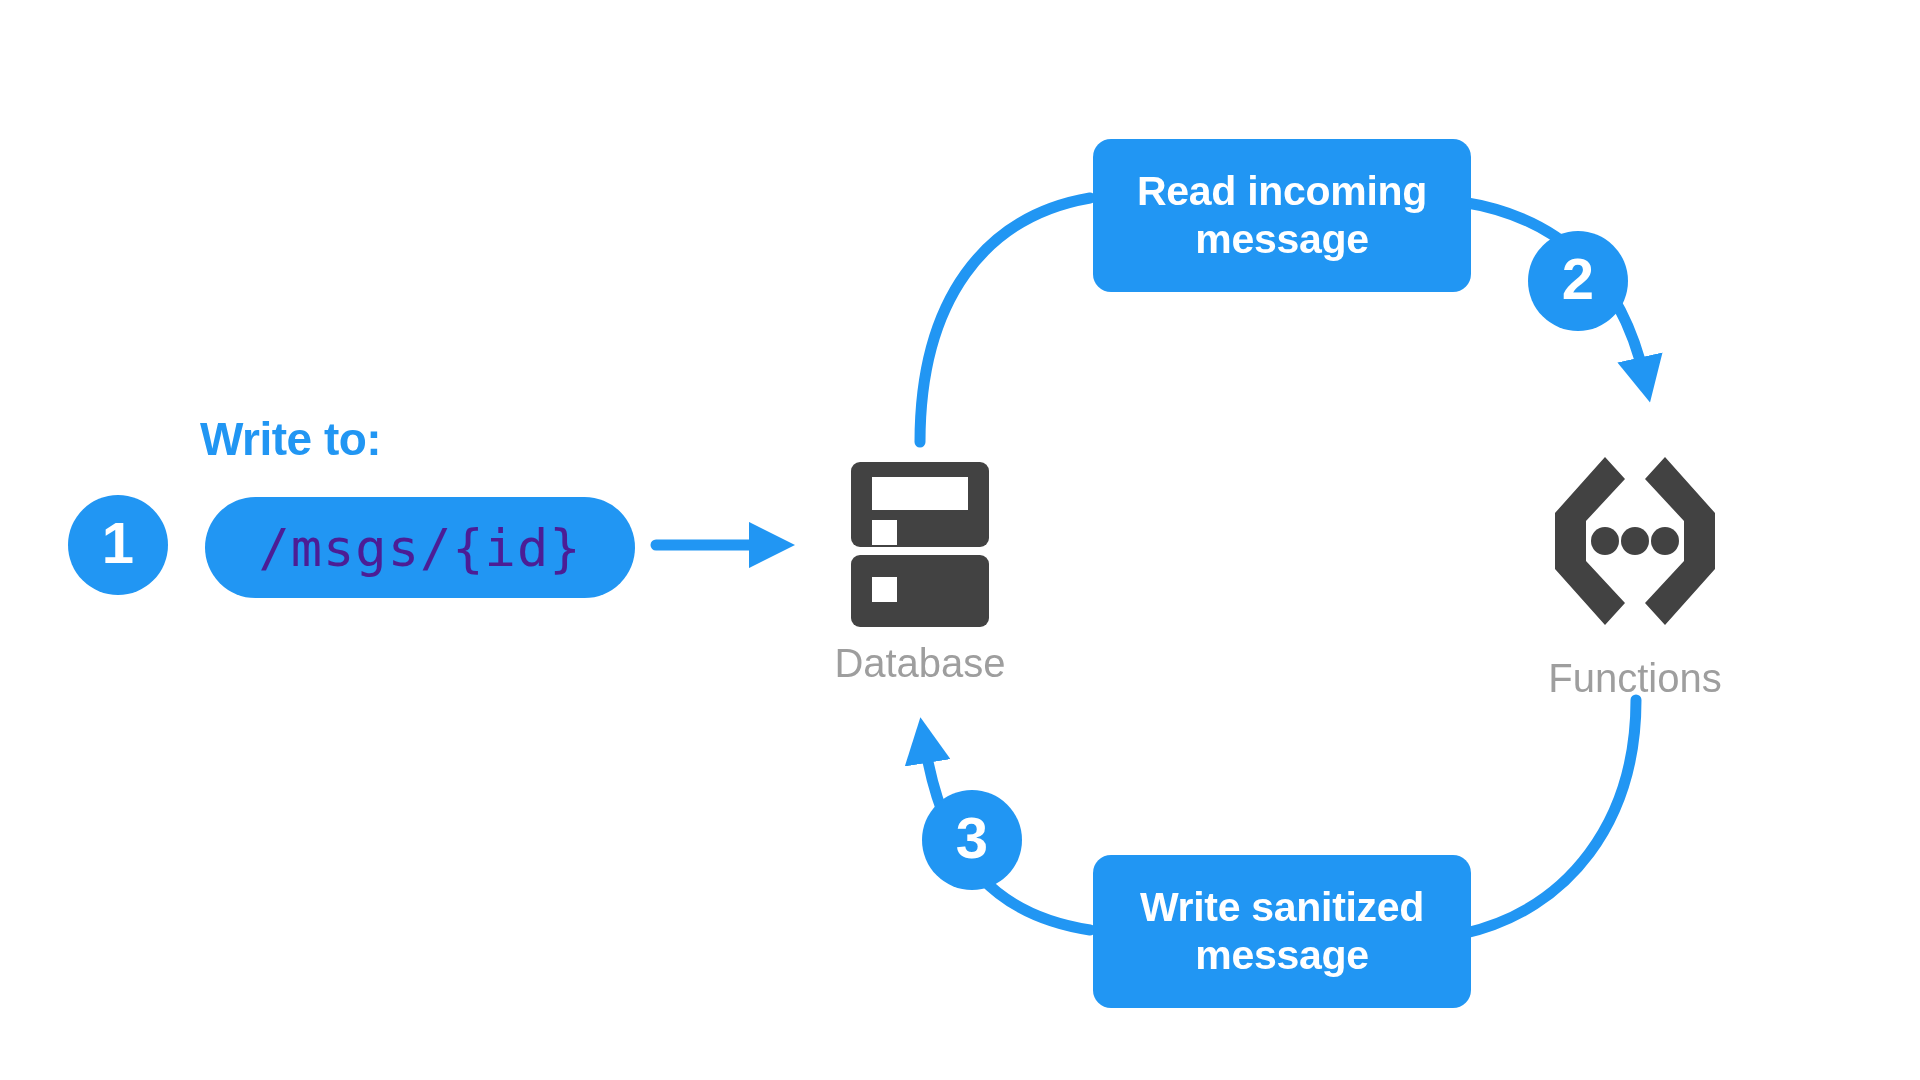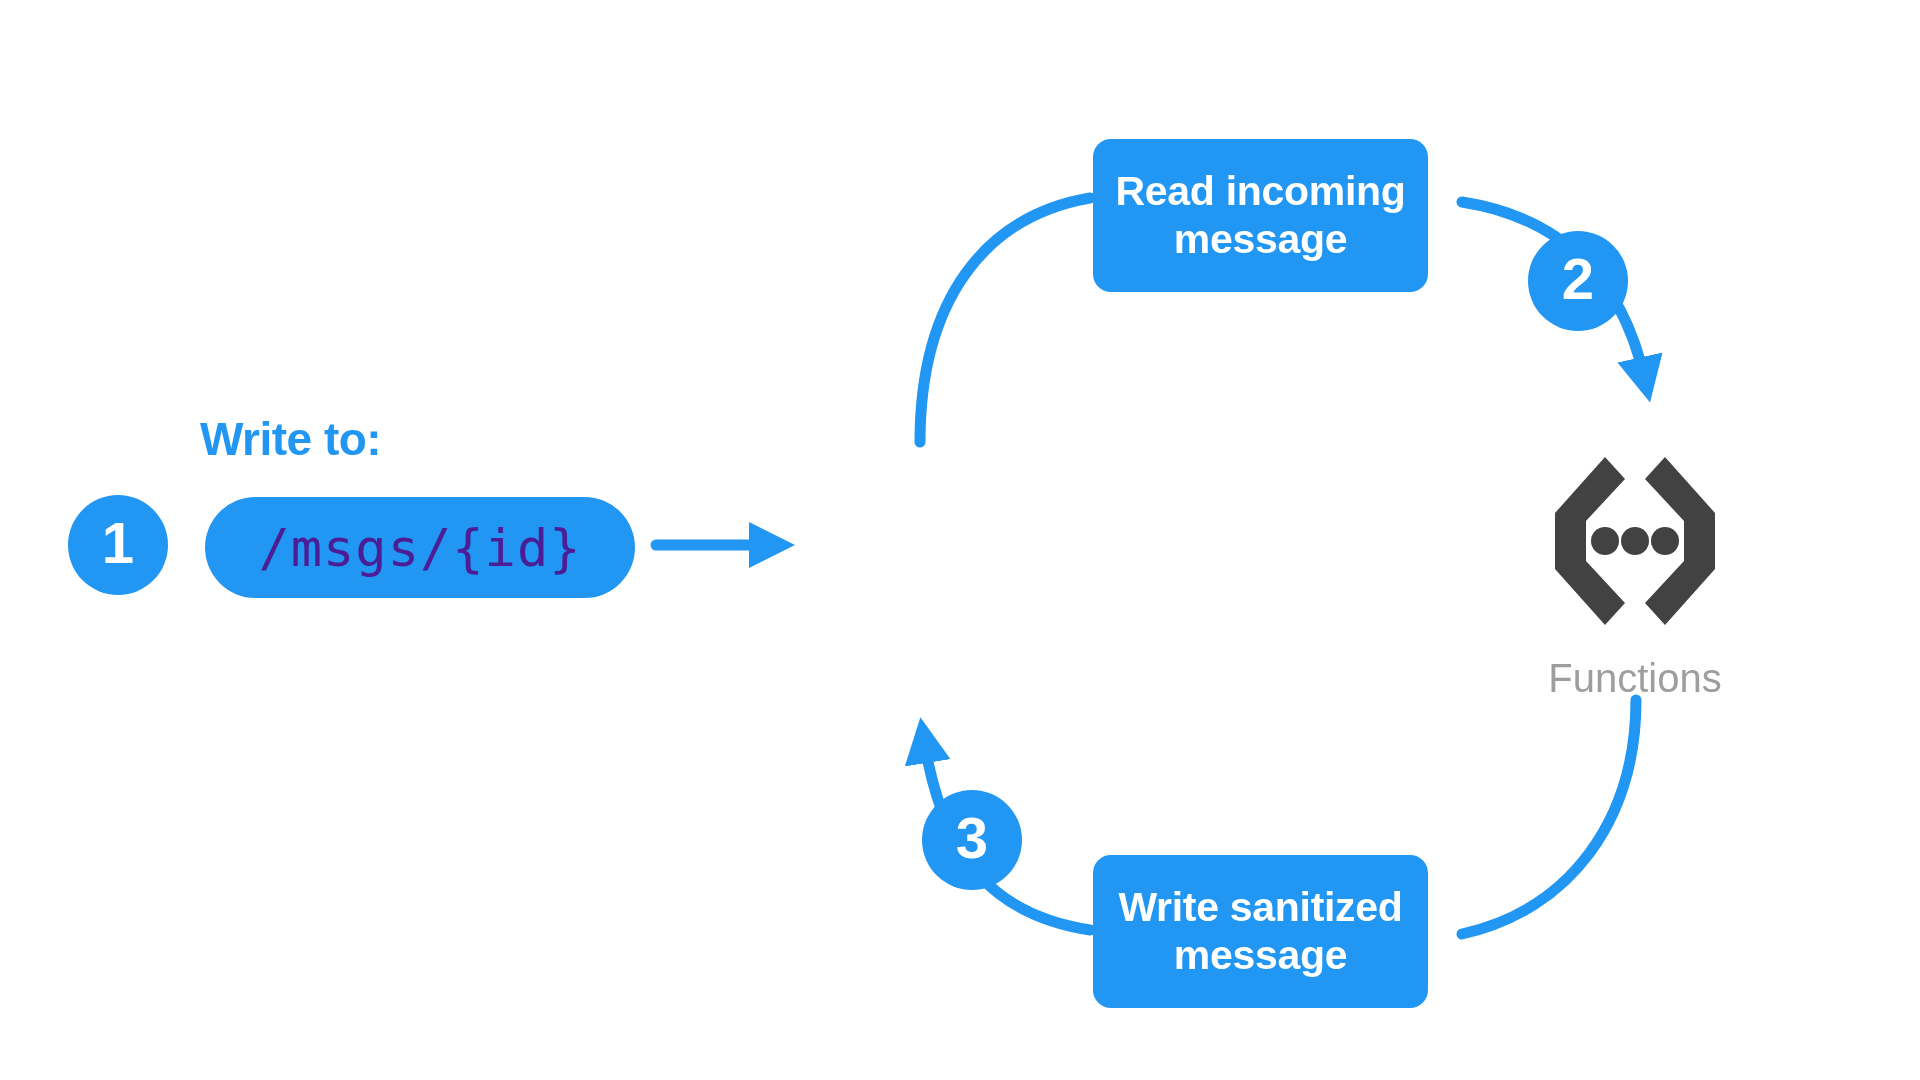--- a/index.html
+++ b/index.html
@@ -74,21 +74,21 @@
     justify-content: center;
     font-family: "DejaVu Sans Mono", "Liberation Mono", monospace;
     font-size: 52px;
     letter-spacing: 1px;
     box-sizing: border-box;
   }
 
   
   .action-box {
     position: absolute;
-    width: 335px;
+    width: 378px;
     height: 153px;
     border-radius: 18px;
     background: #2196f3;
     color: #ffffff;
     display: flex;
     align-items: center;
     justify-content: center;
     text-align: center;
     font-size: 41px;
     font-weight: bold;
@@ -155,20 +155,32 @@
   <div class="write-to-label">Write to:</div>
 
   <div class="badge" id="badge-1">
     <span>1</span>
   </div>
 
   <div class="path-pill">
     <span>/msgs/{id}</span>
   </div>
 
+  <div class="node" id="node-database">
+    <svg class="node-icon" width="150" height="165" viewBox="0 0 150 165" xmlns="http://www.w3.org/2000/svg">
+
+      <rect x="6" y="0" width="138" height="85" rx="9" fill="#424242"></rect>
+      <rect x="27" y="15" width="96" height="33" fill="#ffffff"></rect>
+      <rect x="27" y="58" width="25" height="25" fill="#ffffff"></rect>
+
+      <rect x="6" y="93" width="138" height="72" rx="9" fill="#424242"></rect>
+      <rect x="27" y="115" width="25" height="25" fill="#ffffff"></rect>
+    </svg>
+    <div class="node-label">Database</div>
+  </div>
 
   <div class="node" id="node-functions">
     <svg class="node-icon" width="172" height="172" viewBox="0 0 172 172" xmlns="http://www.w3.org/2000/svg">
 
       <path d="M 56 2 L 76 24 L 37 66 L 37 106 L 76 148 L 56 170 L 6 114 L 6 58 Z" fill="#424242"></path>
 
       <path d="M 116 2 L 96 24 L 135 66 L 135 106 L 96 148 L 116 170 L 166 114 L 166 58 Z" fill="#424242"></path>
 
       <circle cx="56" cy="86" r="14" fill="#424242"></circle>
       <circle cx="86" cy="86" r="14" fill="#424242"></circle>

